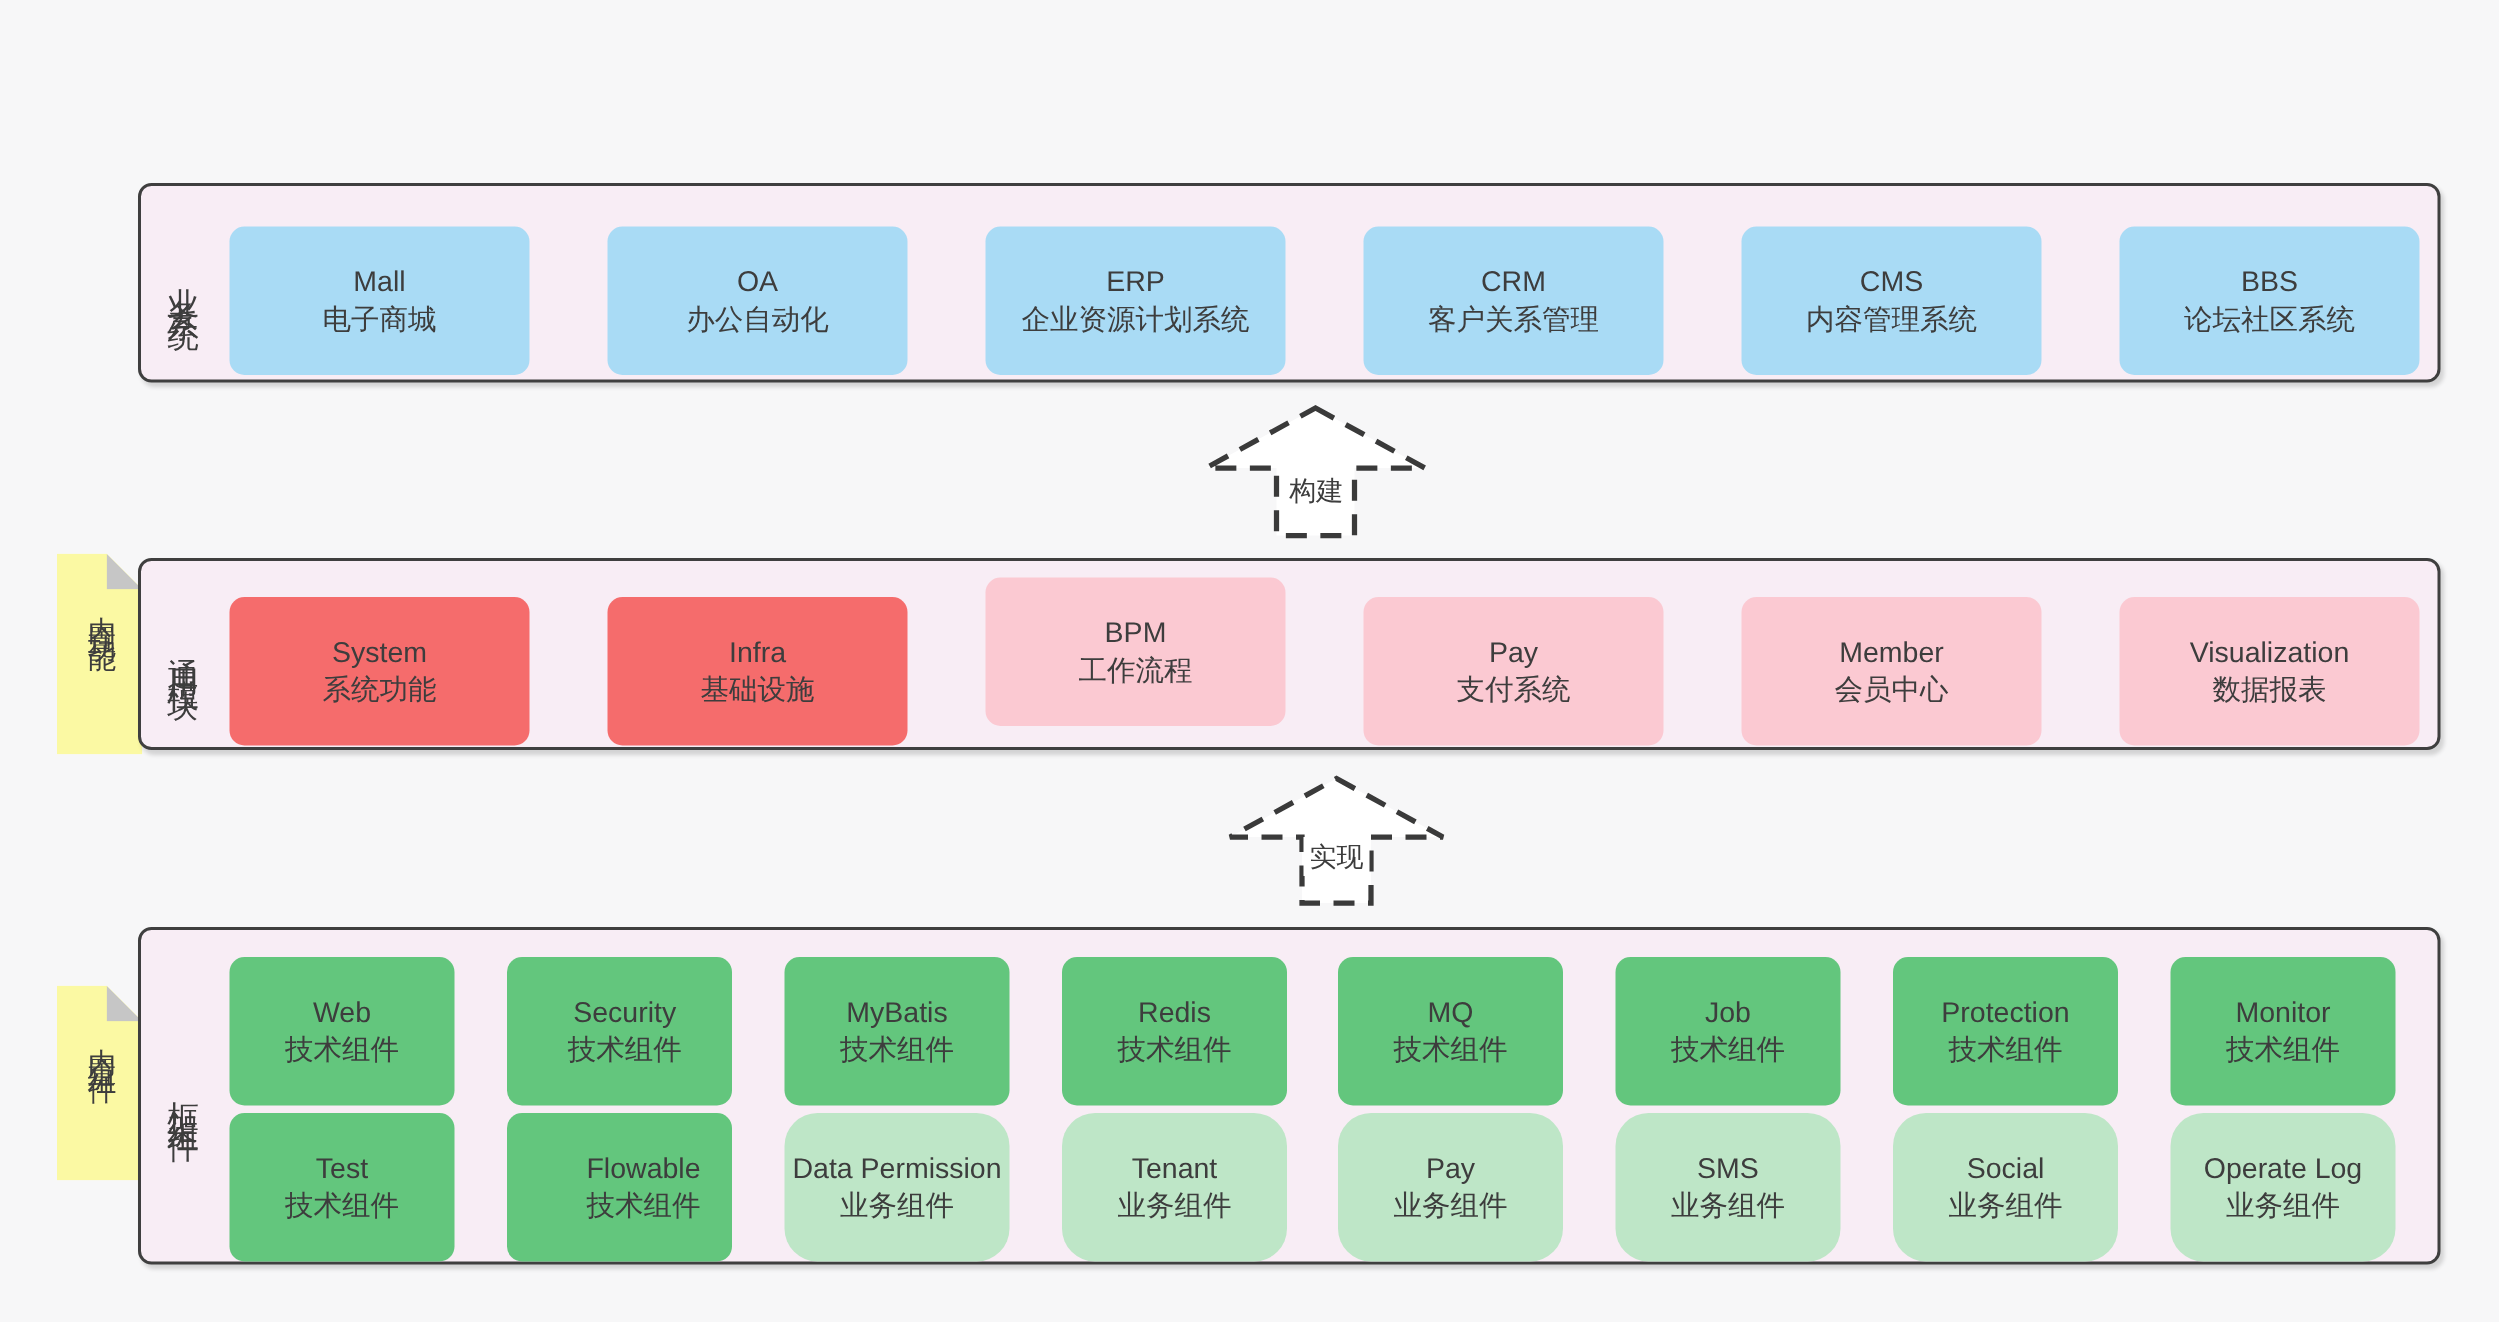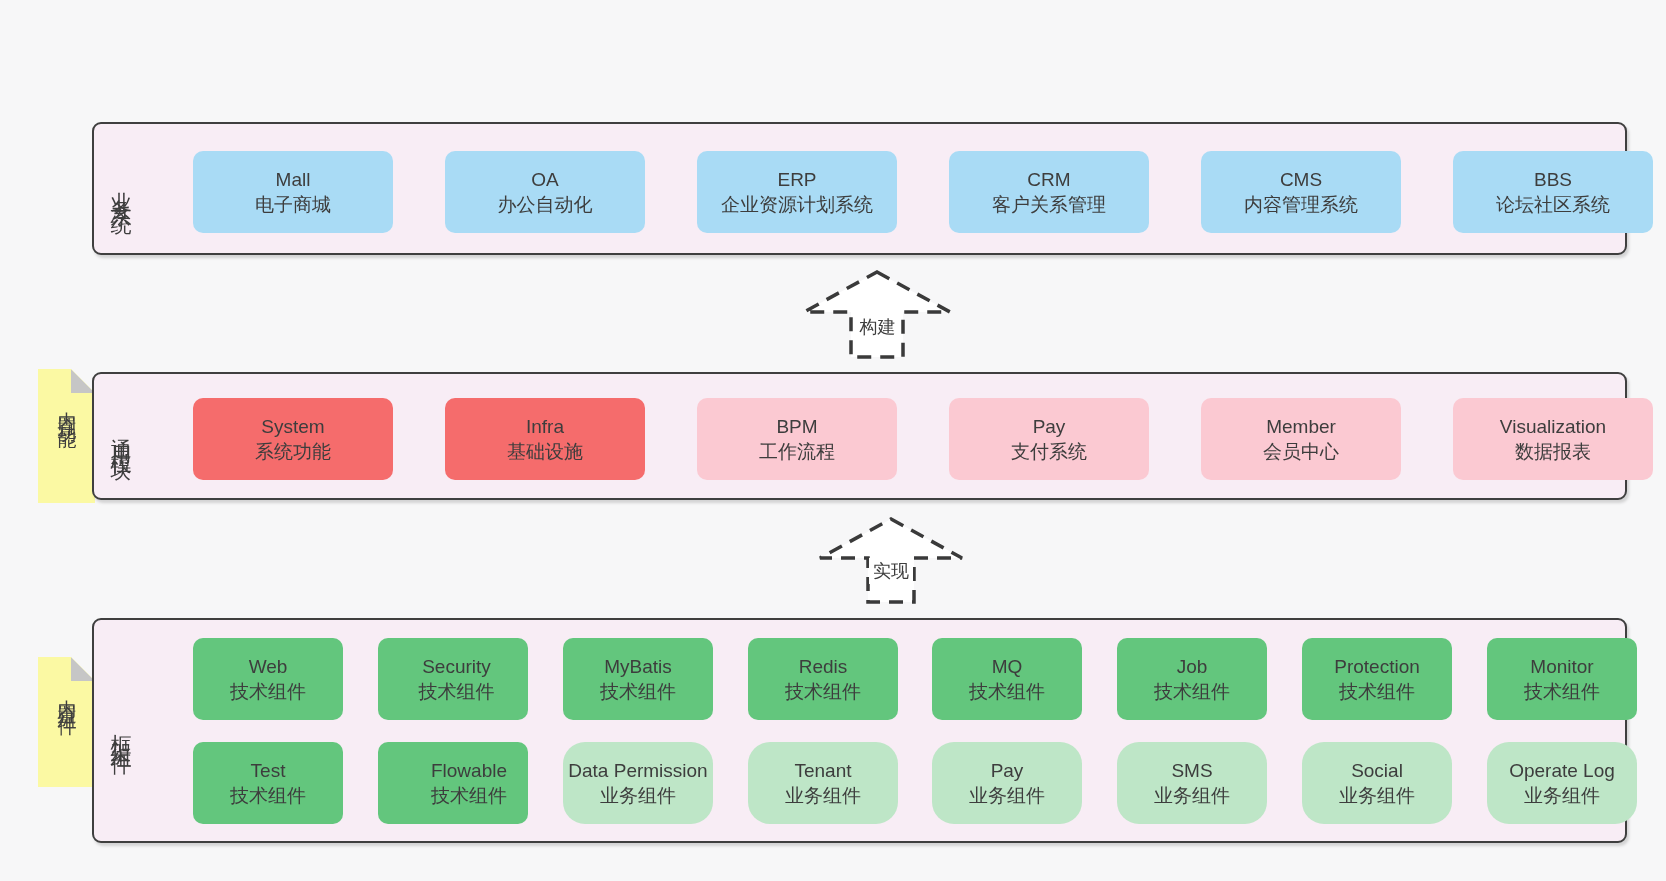--- a/index.html
+++ b/index.html
@@ -16,23 +16,23 @@
     box-shadow:2px 3px 3px rgba(0,0,0,0.15);
     z-index:2;
   }
   .layer-label{
     position:absolute;left:13px;top:50%;transform:translateY(-50%);
     writing-mode:vertical-rl;text-orientation:upright;
     font-size:21px;letter-spacing:7px;color:#3d3d3d;white-space:nowrap;
   }
   
   .box{
-    position:absolute;height:82px;box-sizing:border-box;border-radius:10px;
+    position:absolute;height:99px;box-sizing:border-box;border-radius:10px;
     display:flex;flex-direction:column;align-items:center;justify-content:center;
-    text-align:center;font-size:19px;line-height:25px;padding:0 4px;margin-left:40px;
+    text-align:center;font-size:19px;line-height:25px;padding:0 4px;
   }
   .box .en{display:block;}
   .box .zh{display:block;}
   .blue  {background:#a9dbf5;}
   .red   {background:#f56c6c;}
   .pink  {background:#fbc9d2;}
   .green {background:#63c67d;}
   .lgreen{background:#bee6c7;border-radius:22px;}
   .w200{width:200px;}
   .w150{width:150px;}
@@ -123,21 +123,21 @@
   <div class="layer" style="top:372px;height:128px;">
     <div class="layer-label">通用模块</div>
     <div class="box red w200" style="left:59px;top:24px;">
       <span class="en">System</span>
       <span class="zh">系统功能</span>
     </div>
     <div class="box red w200" style="left:311px;top:24px;">
       <span class="en">Infra</span>
       <span class="zh">基础设施</span>
     </div>
-    <div class="box pink w200" style="left:563px;top:24px;">
+    <div class="box pink w200" style="left:563px;top:11px;">
       <span class="en">BPM</span>
       <span class="zh">工作流程</span>
     </div>
     <div class="box pink w200" style="left:815px;top:24px;">
       <span class="en">Pay</span>
       <span class="zh">支付系统</span>
     </div>
     <div class="box pink w200" style="left:1067px;top:24px;">
       <span class="en">Member</span>
       <span class="zh">会员中心</span>

